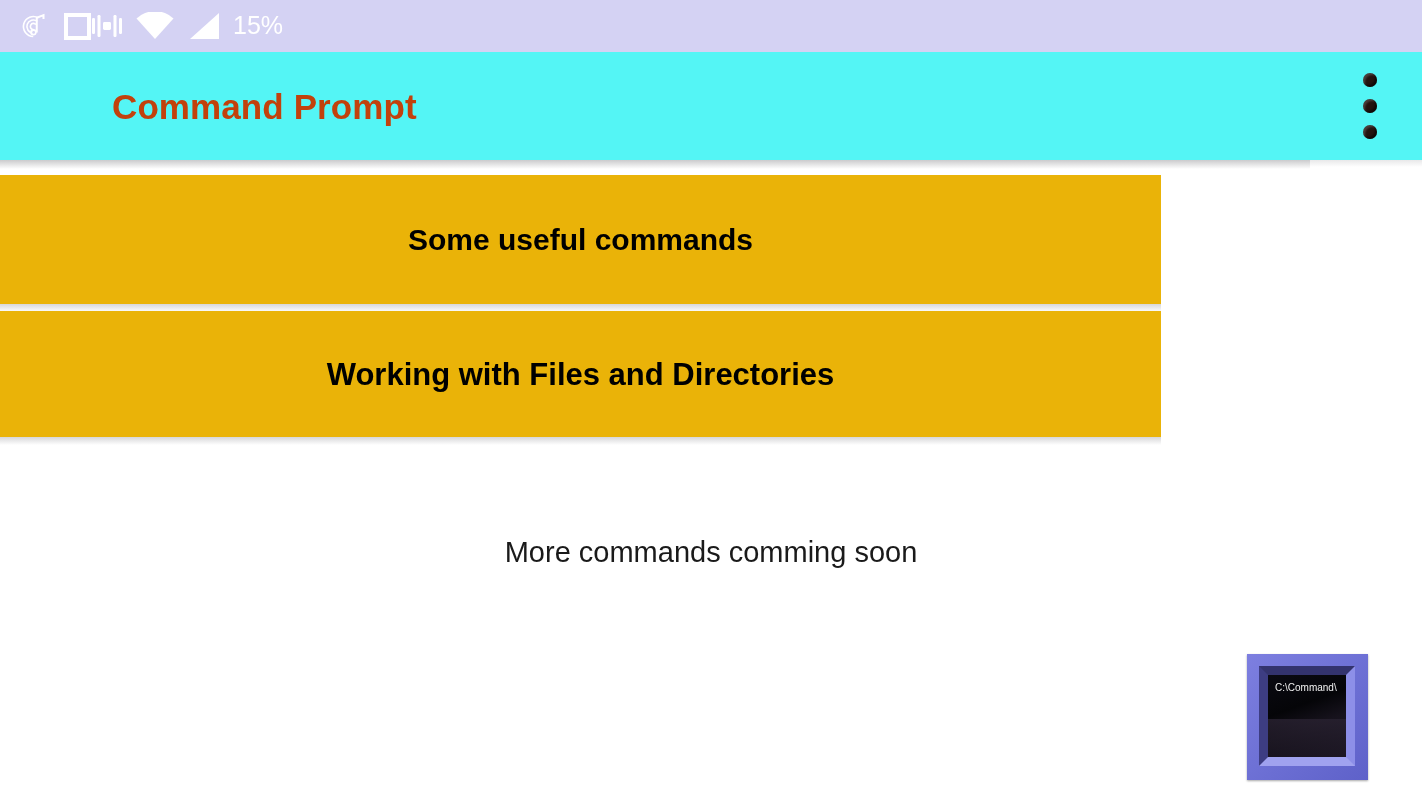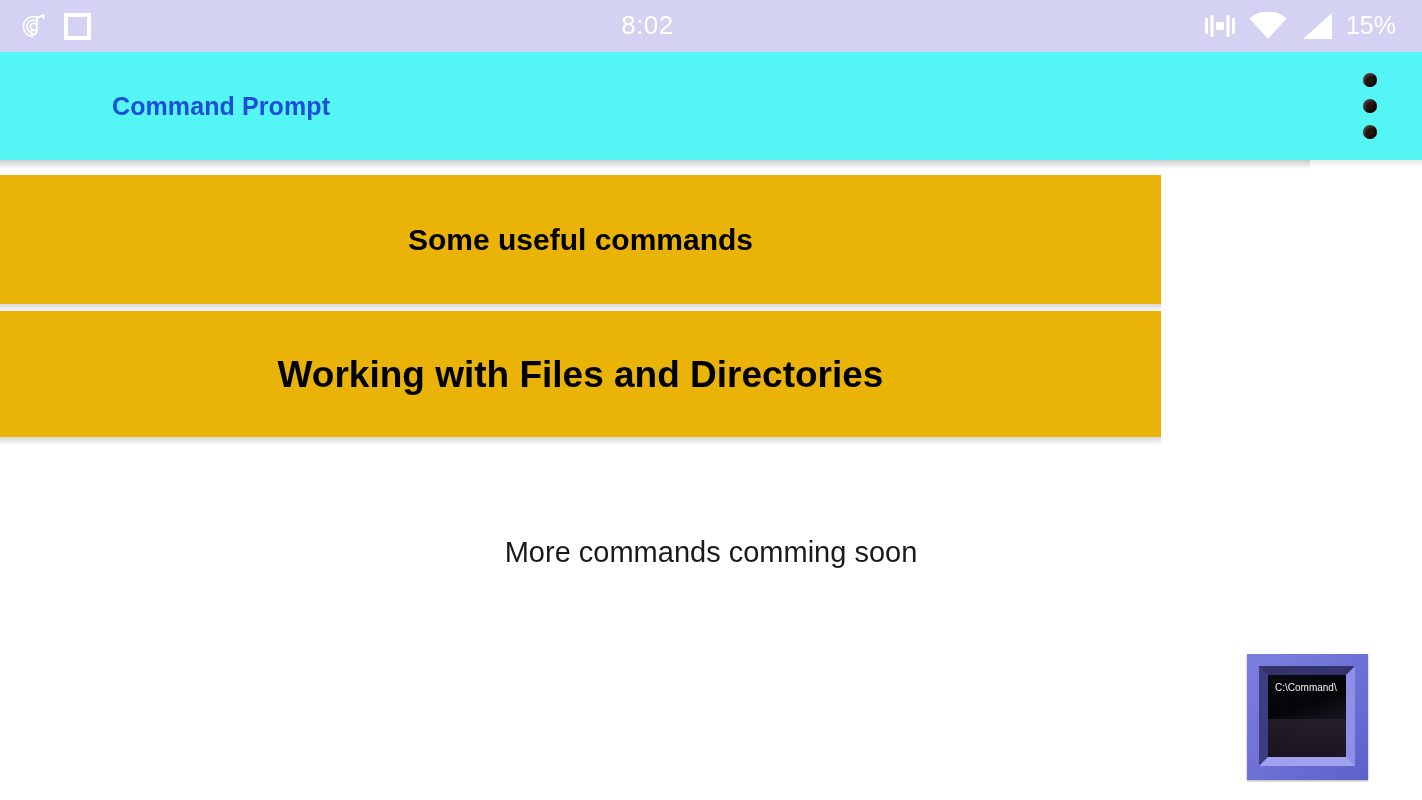--- a/index.html
+++ b/index.html
@@ -71,23 +71,23 @@
     position: absolute;
     left: 0; top: 52px;
     width: 1422px;
     height: 108px;
     background: #54f5f5;
     display: flex;
     align-items: center;
     z-index: 5;
   }
   .app-bar-title {
-    color: #1d4ed8;
+    color: #c2410c;
     font-weight: bold;
-    font-size: 25px;
+    font-size: 35px;
     padding-left: 112px;
     letter-spacing: .1px;
     line-height: 1;
   }
   .overflow-btn {
     position: absolute;
     right: 34px;
     top: 50%;
     transform: translateY(-50%);
     width: 36px;
@@ -142,21 +142,21 @@
   #card-1 { top: 175px; height: 129px; }
   #card-2 { top: 311px; height: 126px; }
 
   .card-title {
     color: #000000;
     font-weight: bold;
     font-size: 30px;
     line-height: 1;
     text-align: center;
   }
-  #card-2 .card-title { font-size: 37px; }
+  #card-2 .card-title { font-size: 31px; }
 
   
   .coming-soon {
     position: absolute;
     left: 0; top: 538px;
     width: 1422px;
     text-align: center;
     font-size: 29px;
     color: #1a1a1a;
     line-height: 1;
@@ -219,21 +219,20 @@
           <path d="M10.6 17.6a5.2 5.2 0 1 1 3.3-9.3"></path>
           <path d="M10.7 14.9a2.5 2.5 0 1 1 2.1-4"></path>
           <circle cx="10.7" cy="17" r="2.6" fill="#ffffff" stroke="none"></circle>
           <path d="M13.4 17.2V5.4l5.4-2.1v3" stroke-width="1.6"></path>
           <circle cx="10.9" cy="17.1" r="1.1" fill="#d4d2f3" stroke="none"></circle>
         </svg>
       </span>
       <span class="sq-icon"></span>
     </div>
 
-    <div class="status-center">8:02</div>
 
     <div class="status-right">
       <span>
         <svg class="svg-ic" width="32" height="26" viewBox="0 0 32 26" fill="#ffffff">
           <rect x="1" y="5" width="3" height="16" rx="1.2"></rect>
           <rect x="6.5" y="2" width="3" height="22" rx="1.2"></rect>
           <rect x="12" y="9" width="8" height="8" rx="1.4"></rect>
           <rect x="22.5" y="2" width="3" height="22" rx="1.2"></rect>
           <rect x="28" y="5" width="3" height="16" rx="1.2"></rect>
         </svg>

